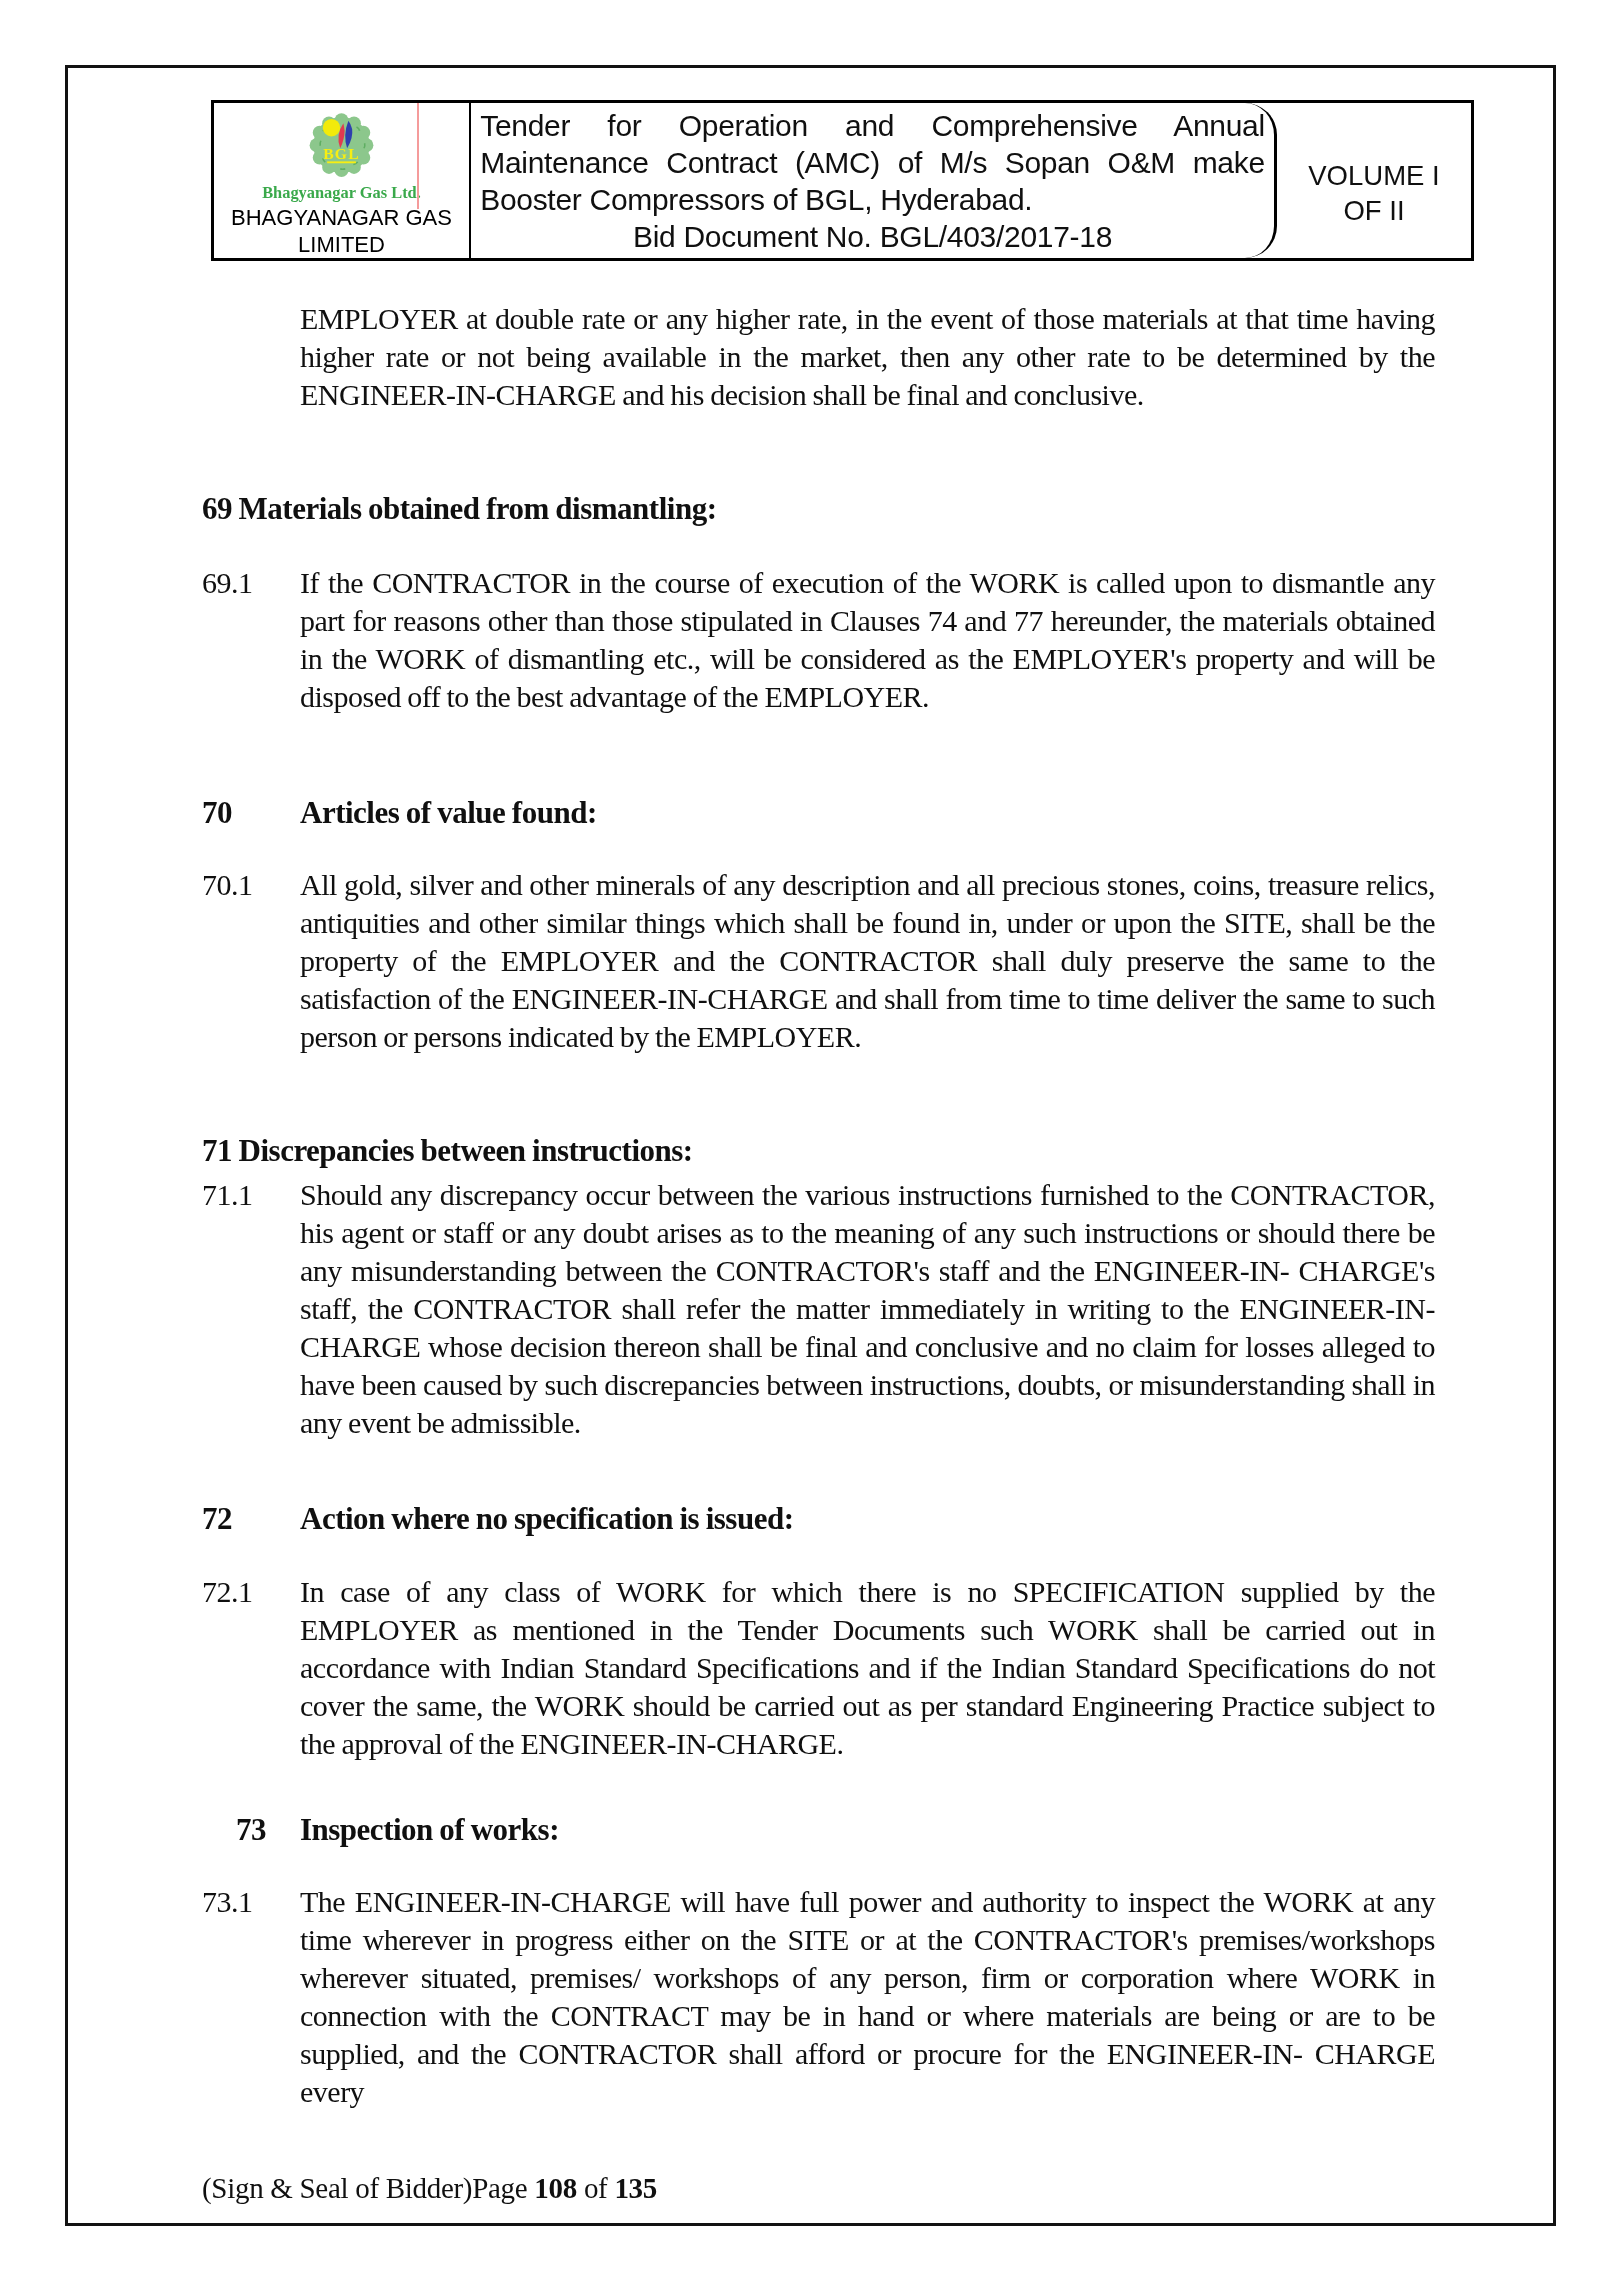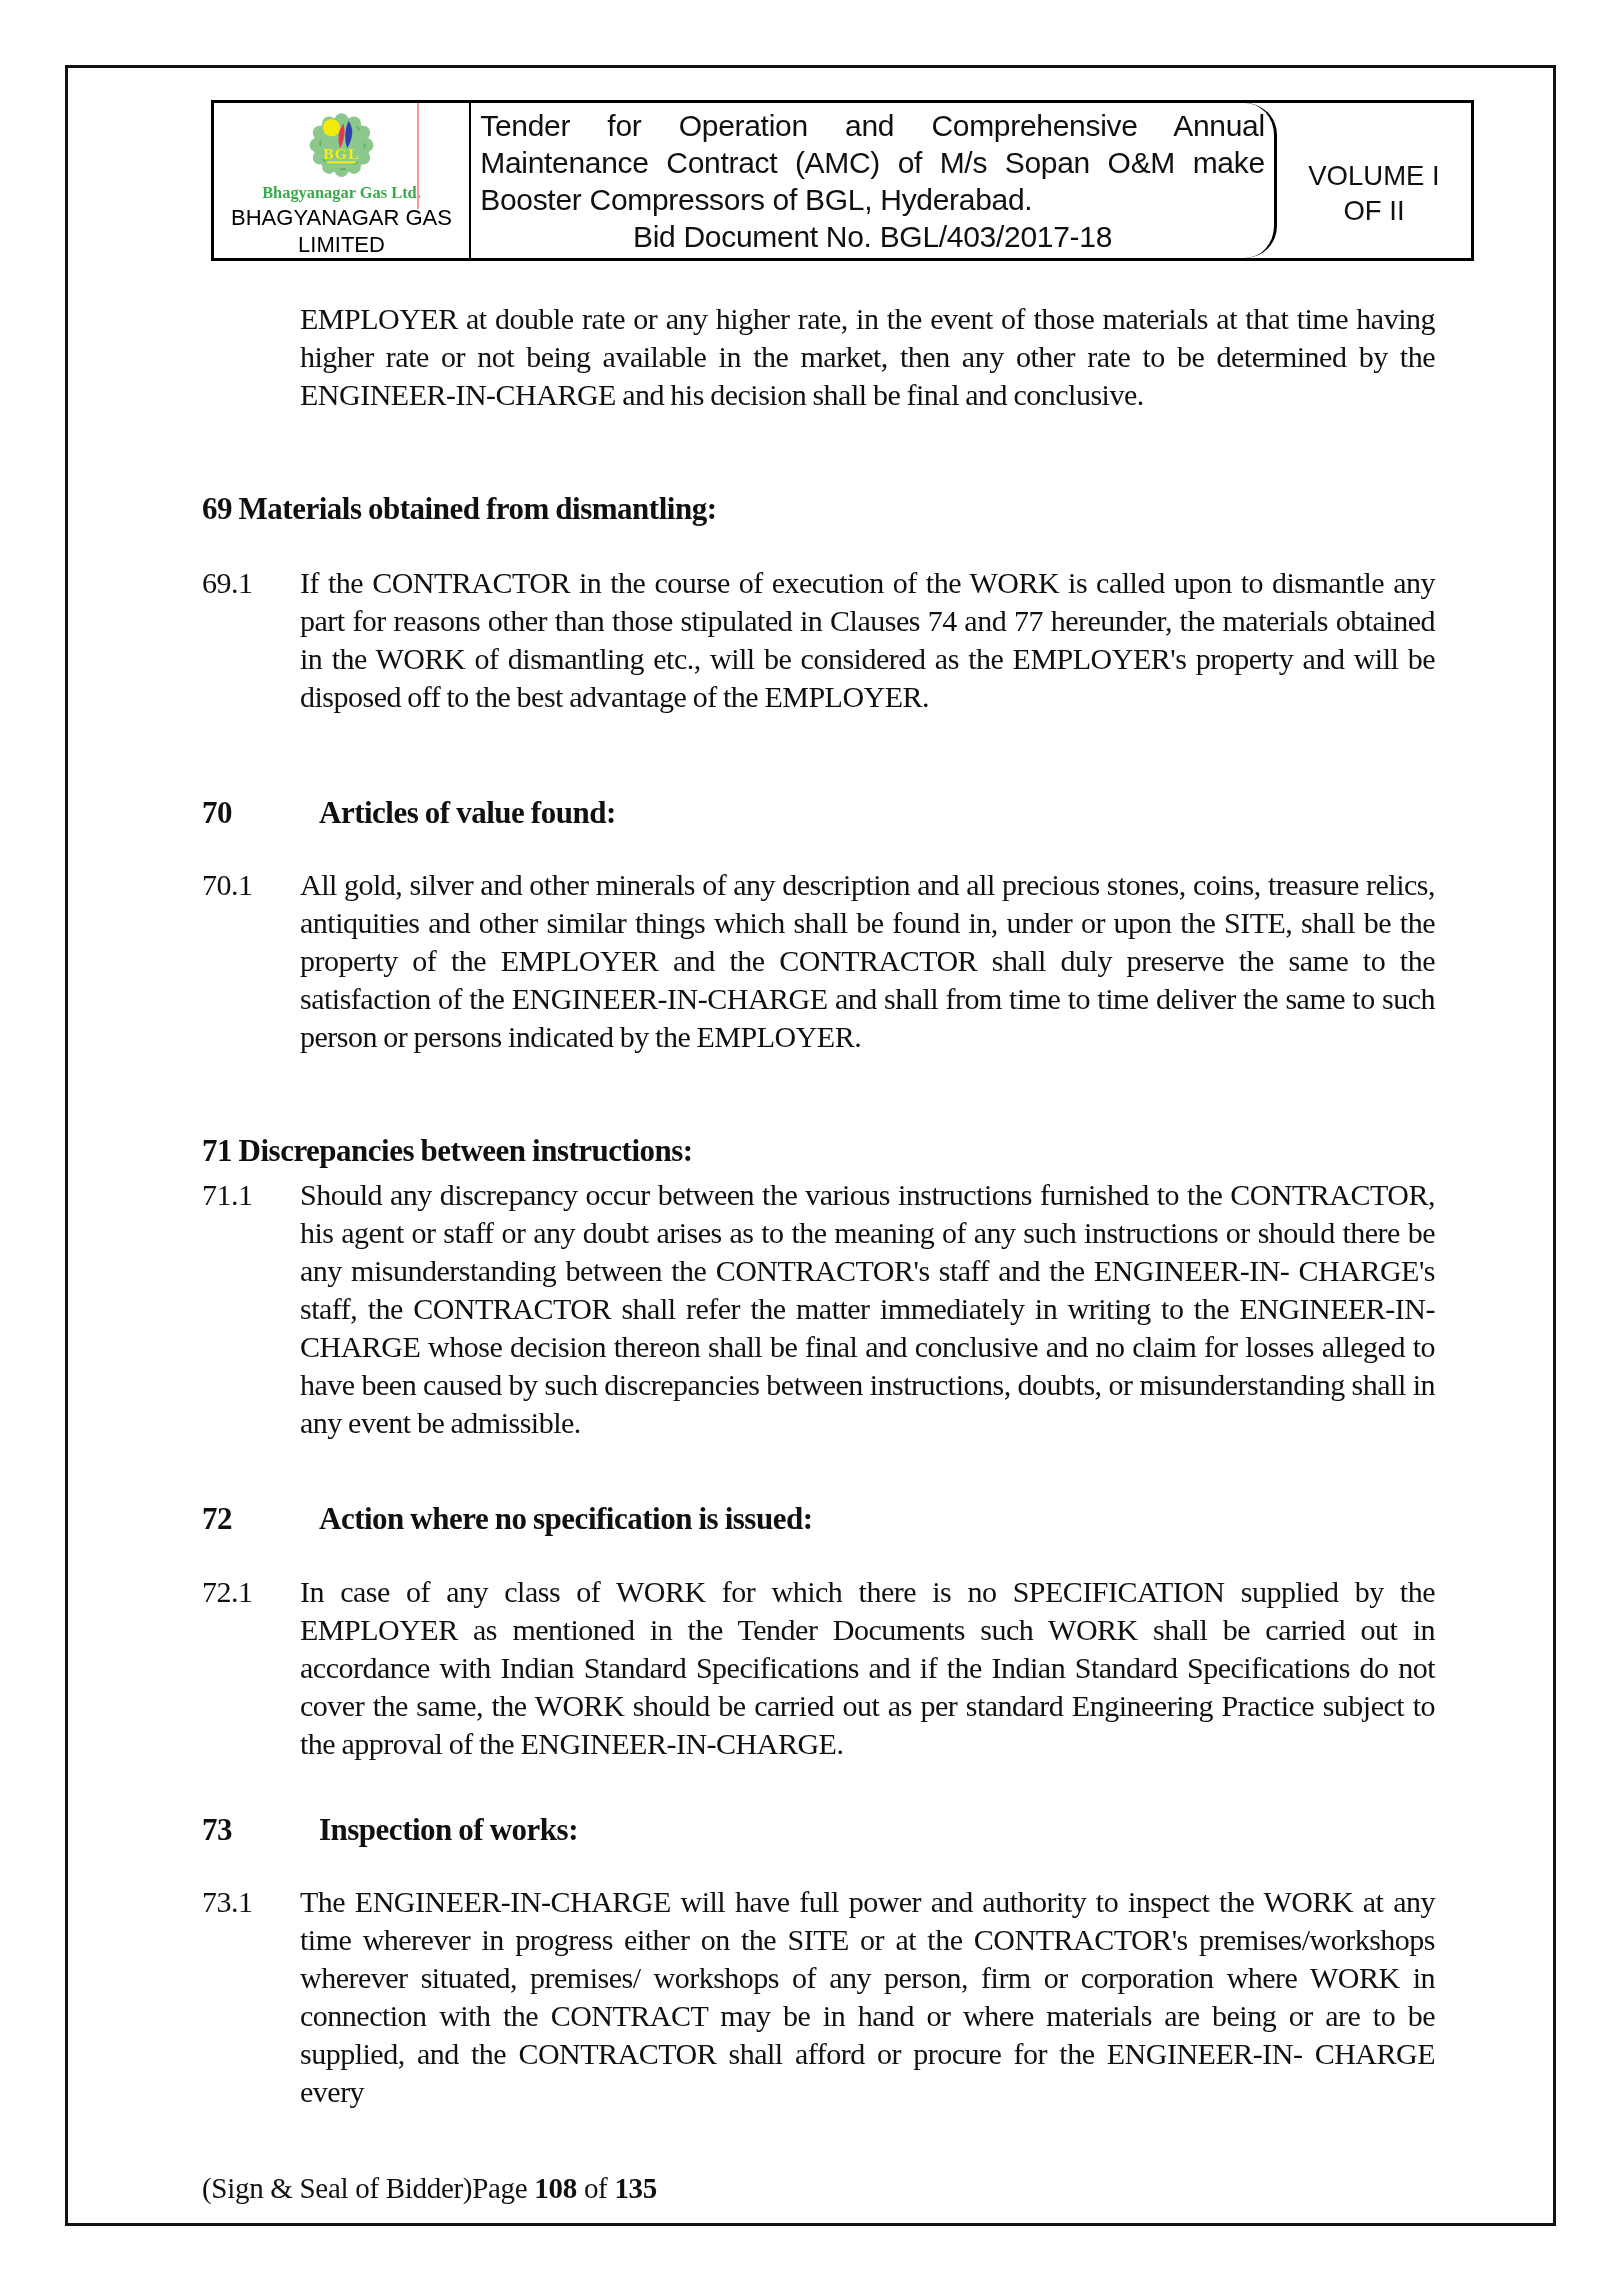--- a/index.html
+++ b/index.html
@@ -49,33 +49,33 @@
   .block{
     position:absolute;left:134px;width:1233px;
     font-size:30px;line-height:38px;letter-spacing:-0.5px;word-spacing:-0.7px;
   }
   .clause-row{display:flex;}
   .clause-num{width:98px;flex:0 0 98px;}
   .clause-text{flex:1 1 auto;text-align:justify;}
   .intro-text{margin-left:98px;text-align:justify;}
   .heading{font-weight:bold;font-size:31px;}
   .heading-inline{}
-  .heading-tab{display:flex;gap:19px;}
+  .heading-tab{display:flex;}
   .heading-tab .clause-num{font-weight:bold;}
   
   .b-intro{top:232px;}
   .b-h69{top:422px;}
   .b-c69{top:496px;}
   .b-h70{top:726px;}
   .b-c70{top:798px;}
   .b-h71{top:1064px;}
   .b-c71{top:1108px;}
   .b-h72{top:1432px;}
   .b-c72{top:1476px;margin-top:29px;}
-  .b-h73{top:1743px;}
+  .b-h73{top:1743px;text-align:center;}
   .b-c73{top:1815px;}
   
   .footer{
     position:absolute;left:134px;top:2102px;width:1233px;
     display:flex;justify-content:flex-start;
     font-size:29px;line-height:37px;letter-spacing:-0.3px;
   }
   .footer b{font-weight:bold;}
 </style>
 </head>

